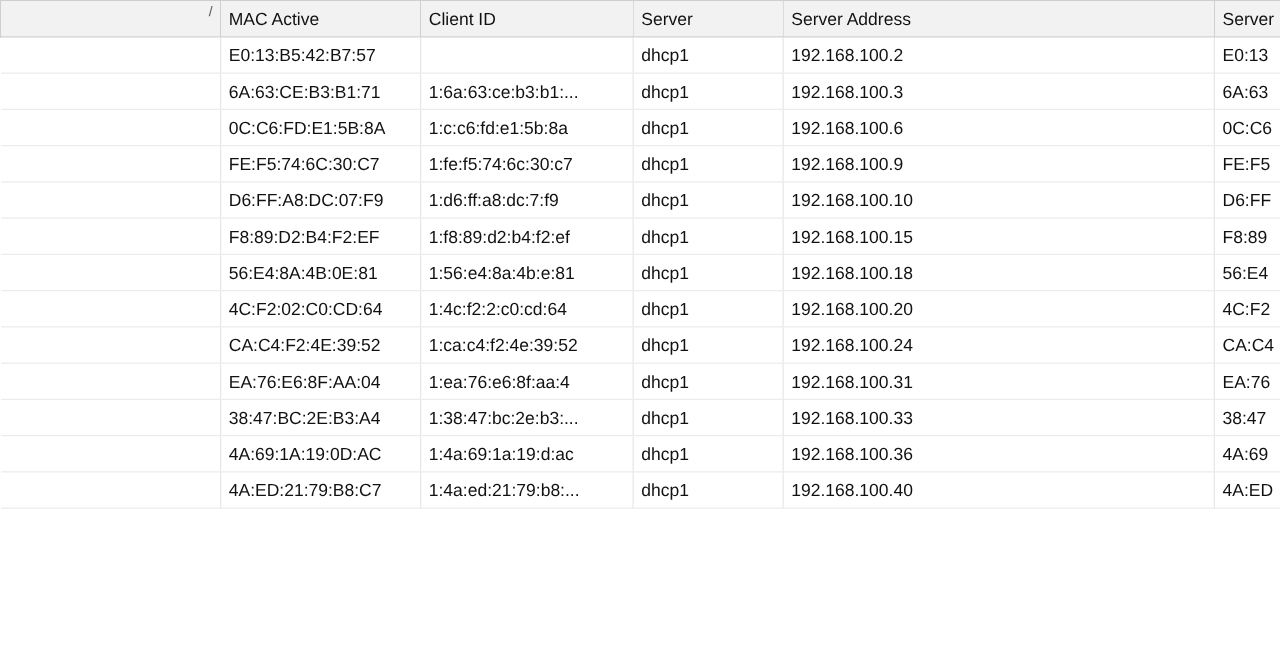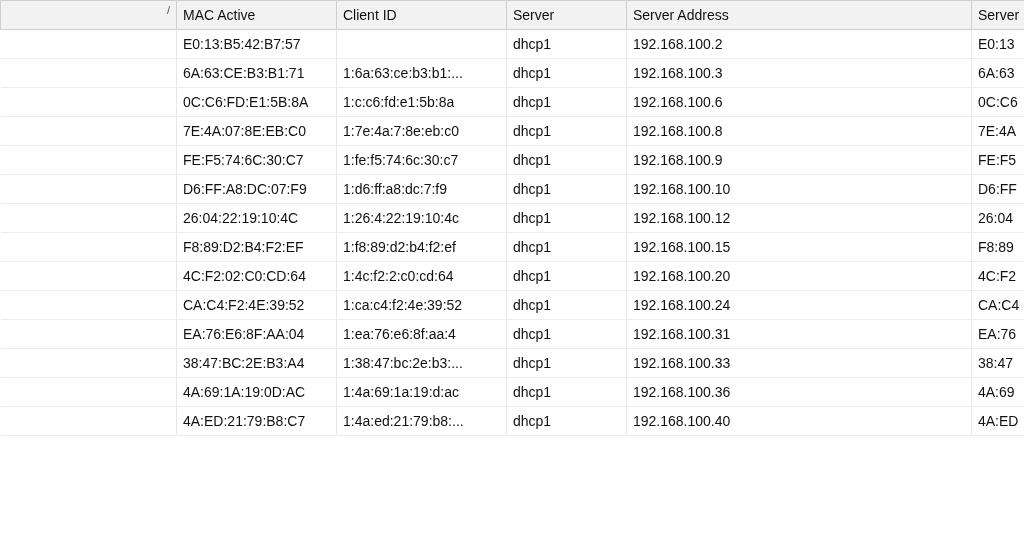--- a/index.html
+++ b/index.html
@@ -64,57 +64,49 @@
         <tr>
           <td></td>
           <td>0C:C6:FD:E1:5B:8A</td>
           <td>1:c:c6:fd:e1:5b:8a</td>
           <td>dhcp1</td>
           <td>192.168.100.6</td>
           <td>0C:C6</td>
         </tr>
         <tr>
           <td></td>
-          <td>7E:4A:07:8E:EB:C0</td>
-          <td>1:7e:4a:7:8e:eb:c0</td>
-          <td>dhcp1</td>
-          <td>192.168.100.8</td>
-          <td>7E:4A</td>
-        </tr>
-        <tr>
-          <td></td>
           <td>FE:F5:74:6C:30:C7</td>
           <td>1:fe:f5:74:6c:30:c7</td>
           <td>dhcp1</td>
           <td>192.168.100.9</td>
           <td>FE:F5</td>
         </tr>
         <tr>
           <td></td>
           <td>D6:FF:A8:DC:07:F9</td>
           <td>1:d6:ff:a8:dc:7:f9</td>
           <td>dhcp1</td>
           <td>192.168.100.10</td>
           <td>D6:FF</td>
         </tr>
         <tr>
           <td></td>
-          <td>26:04:22:19:10:4C</td>
-          <td>1:26:4:22:19:10:4c</td>
-          <td>dhcp1</td>
-          <td>192.168.100.12</td>
-          <td>26:04</td>
-        </tr>
-        <tr>
-          <td></td>
           <td>F8:89:D2:B4:F2:EF</td>
           <td>1:f8:89:d2:b4:f2:ef</td>
           <td>dhcp1</td>
           <td>192.168.100.15</td>
           <td>F8:89</td>
+        </tr>
+        <tr>
+          <td></td>
+          <td>56:E4:8A:4B:0E:81</td>
+          <td>1:56:e4:8a:4b:e:81</td>
+          <td>dhcp1</td>
+          <td>192.168.100.18</td>
+          <td>56:E4</td>
         </tr>
         <tr>
           <td></td>
           <td>4C:F2:02:C0:CD:64</td>
           <td>1:4c:f2:2:c0:cd:64</td>
           <td>dhcp1</td>
           <td>192.168.100.20</td>
           <td>4C:F2</td>
         </tr>
         <tr>

